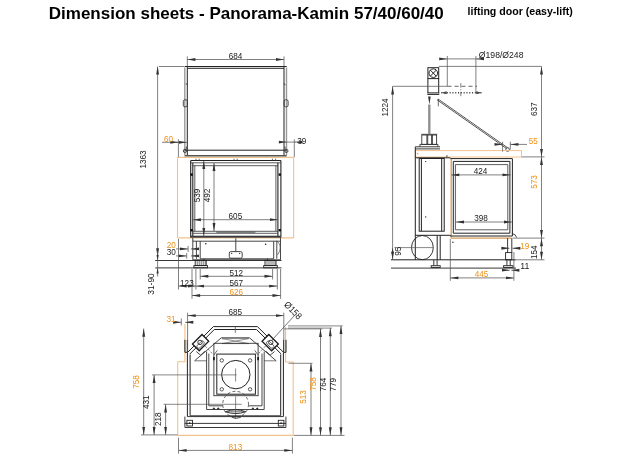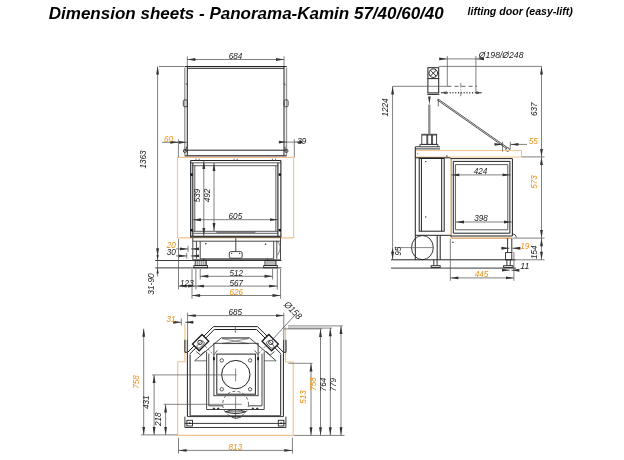--- a/index.html
+++ b/index.html
@@ -1,17 +1,17 @@
 <!DOCTYPE html>
 <html><head>
 <meta charset="utf-8">
 <style>
 html,body{margin:0;padding:0;background:#fff;}
 #page{position:relative;width:624px;height:460px;background:#fff;overflow:hidden;
-  font-family:"Liberation Sans", sans-serif;font-style:italic;}
+  font-family:"Liberation Sans", sans-serif;}
 svg text{font-family:"Liberation Sans", sans-serif;}
 </style>
 </head>
 <body>
 <div id="page">
 <svg width="624" height="460" viewBox="0 0 624 460">
 <defs>
 <marker id="ae" markerWidth="9" markerHeight="4" refX="8.3" refY="2" orient="auto" markerUnits="userSpaceOnUse">
   <path d="M0.2,0.55 L8.3,2 L0.2,3.45 z" fill="#333"></path>
 </marker>

